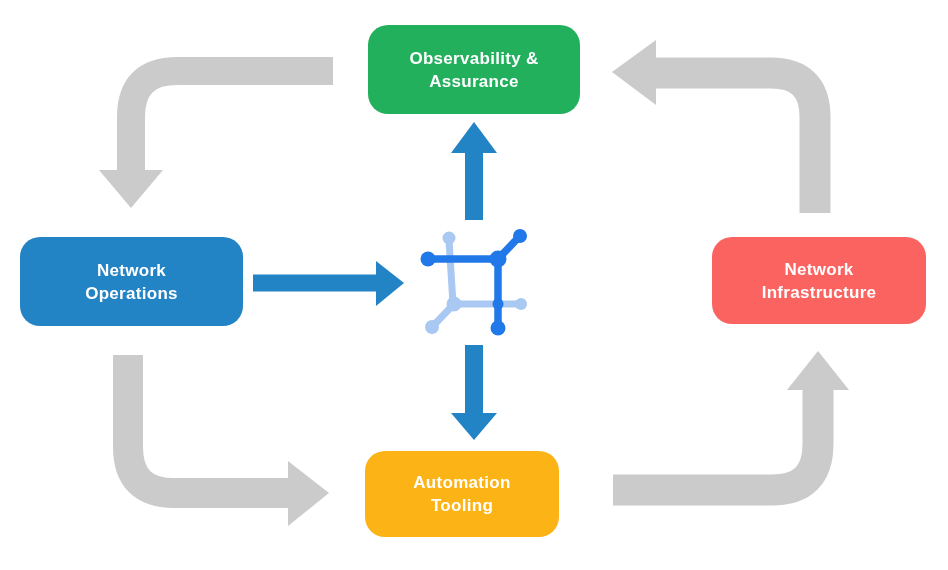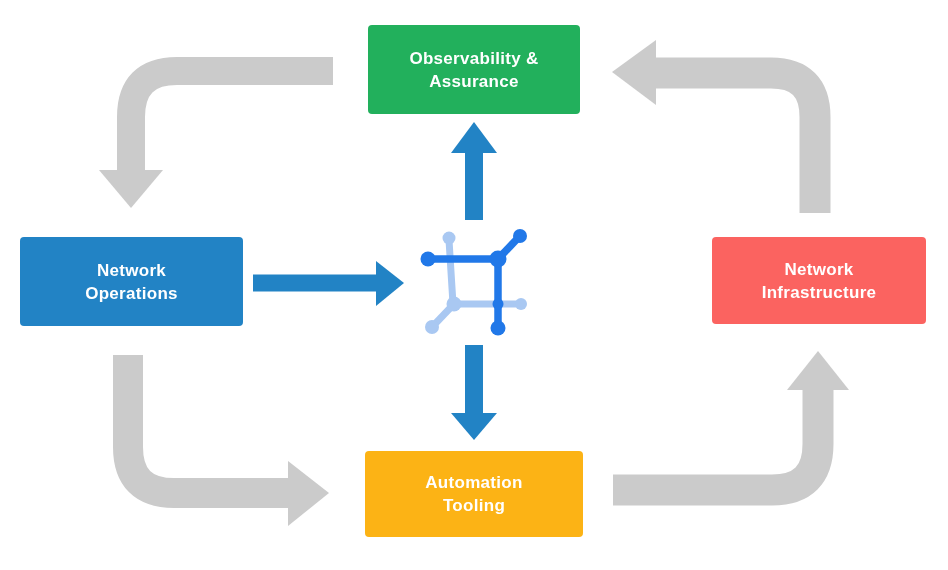--- a/index.html
+++ b/index.html
@@ -15,38 +15,38 @@
     background: #ffffff;
     overflow: hidden;
   }
   .arrow-layer {
     position: absolute;
     left: 0; top: 0;
     width: 948px; height: 570px;
   }
   .node-box {
     position: absolute;
-    border-radius: 4px;
+    border-radius: 20px;
     display: flex;
     align-items: center;
     justify-content: center;
     text-align: center;
   }
   .node-label {
     color: #ffffff;
     font-size: 17px;
     line-height: 23px;
     font-weight: 600;
     letter-spacing: 0.3px;
     white-space: pre-line;
   }
   .box-observability { left: 368px; top: 25px;  width: 212px; height: 89px; background: #22B05C; }
   .box-operations    { left: 20px;  top: 237px; width: 223px; height: 89px; background: #2283C5; }
   .box-infrastructure{ left: 712px; top: 237px; width: 214px; height: 87px; background: #FB6360; }
-  .box-automation    { left: 365px; top: 451px; width: 218px; height: 86px; background: #FCB315; }
+  .box-automation    { left: 365px; top: 451px; width: 194px; height: 86px; background: #FCB315; }
 
   .gray-stroke { stroke: #CBCBCB; fill: none; }
   .gray-fill   { fill: #CBCBCB; }
   .blue-stroke { stroke: #2283C5; fill: none; }
   .blue-fill   { fill: #2283C5; }
   .icon-dark-stroke  { stroke: #2178E8; fill: none; }
   .icon-dark-fill    { fill: #2178E8; }
   .icon-light-stroke { stroke: #A9C8F2; fill: none; }
   .icon-light-fill   { fill: #A9C8F2; }
 </style>

